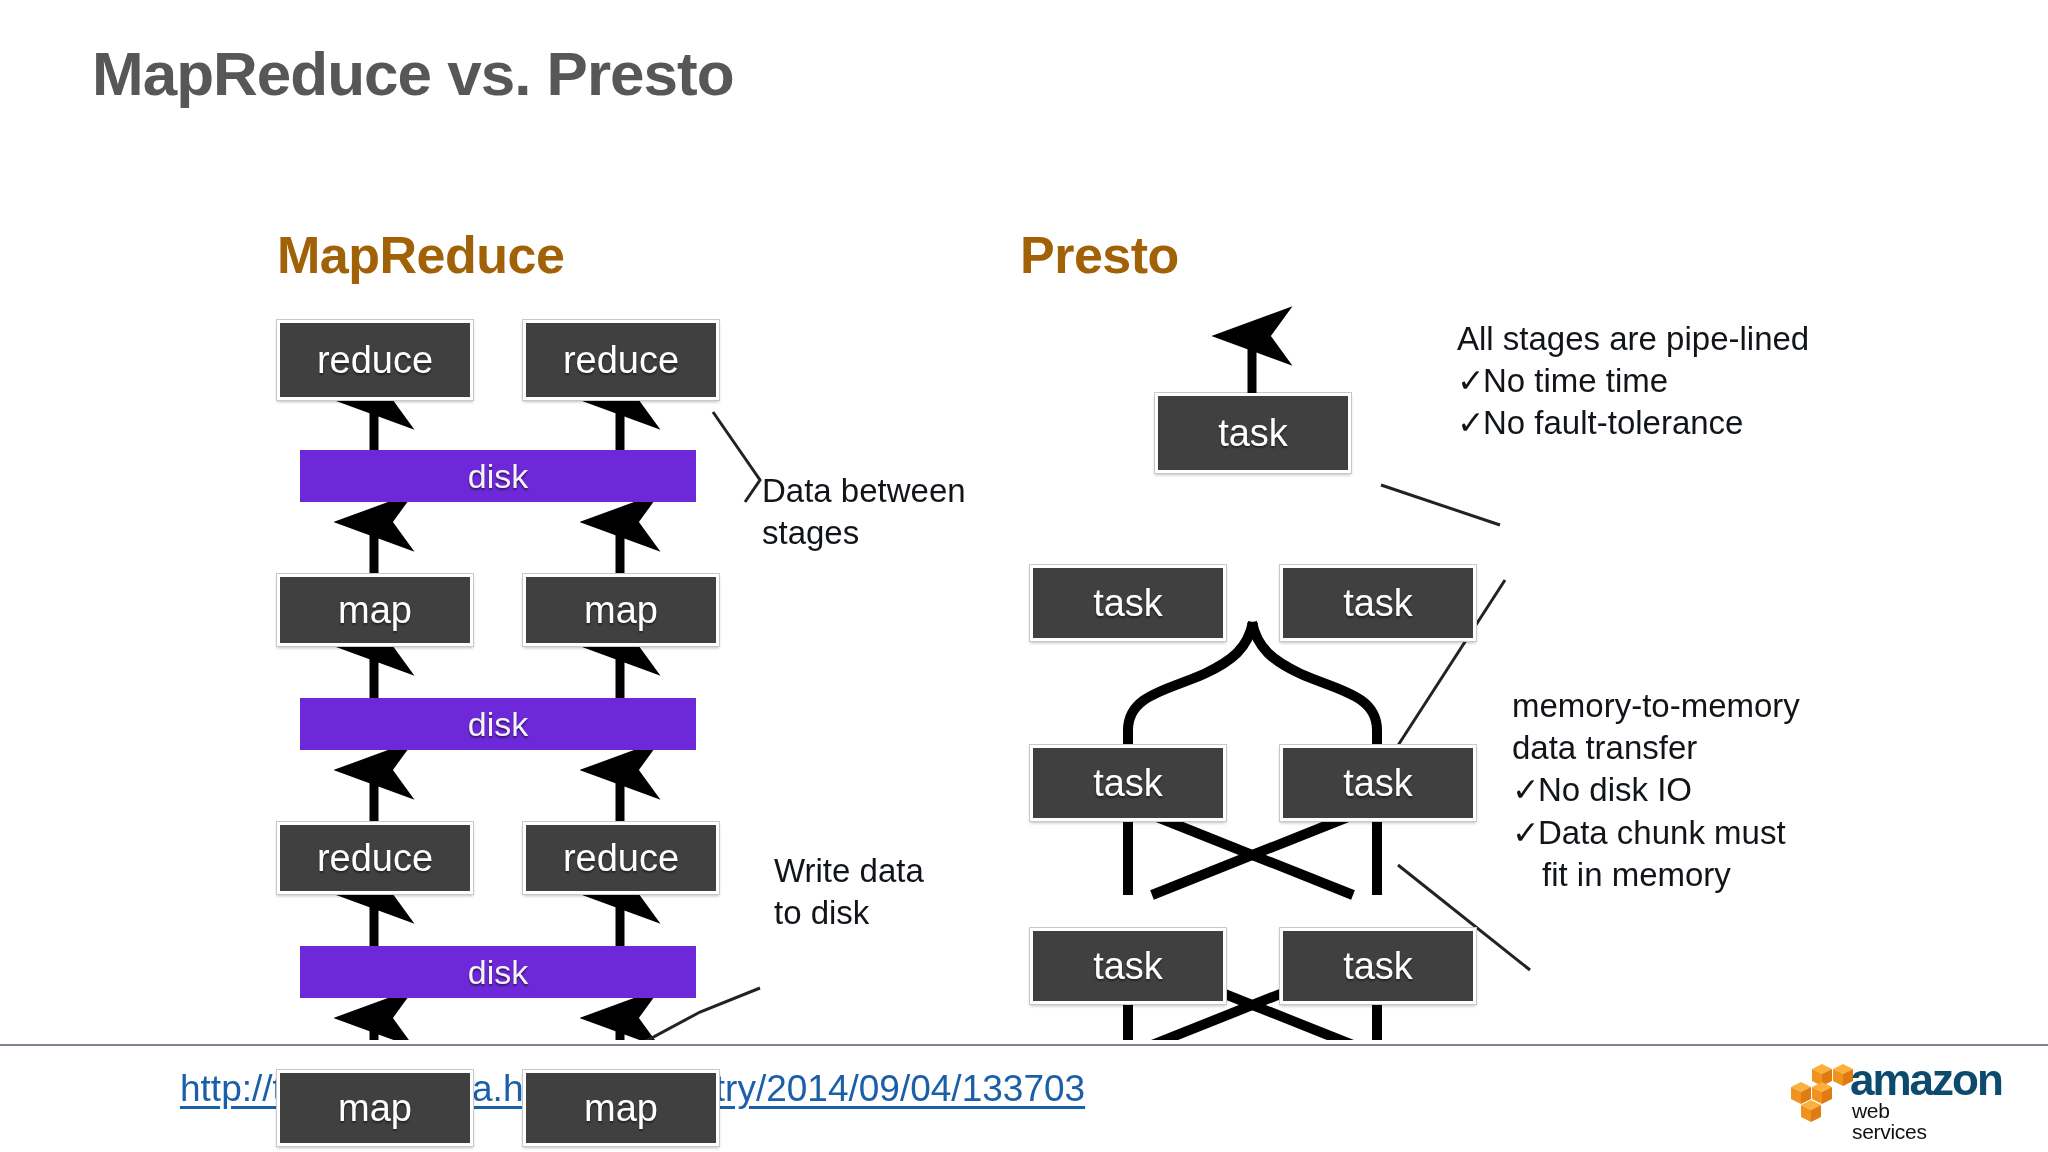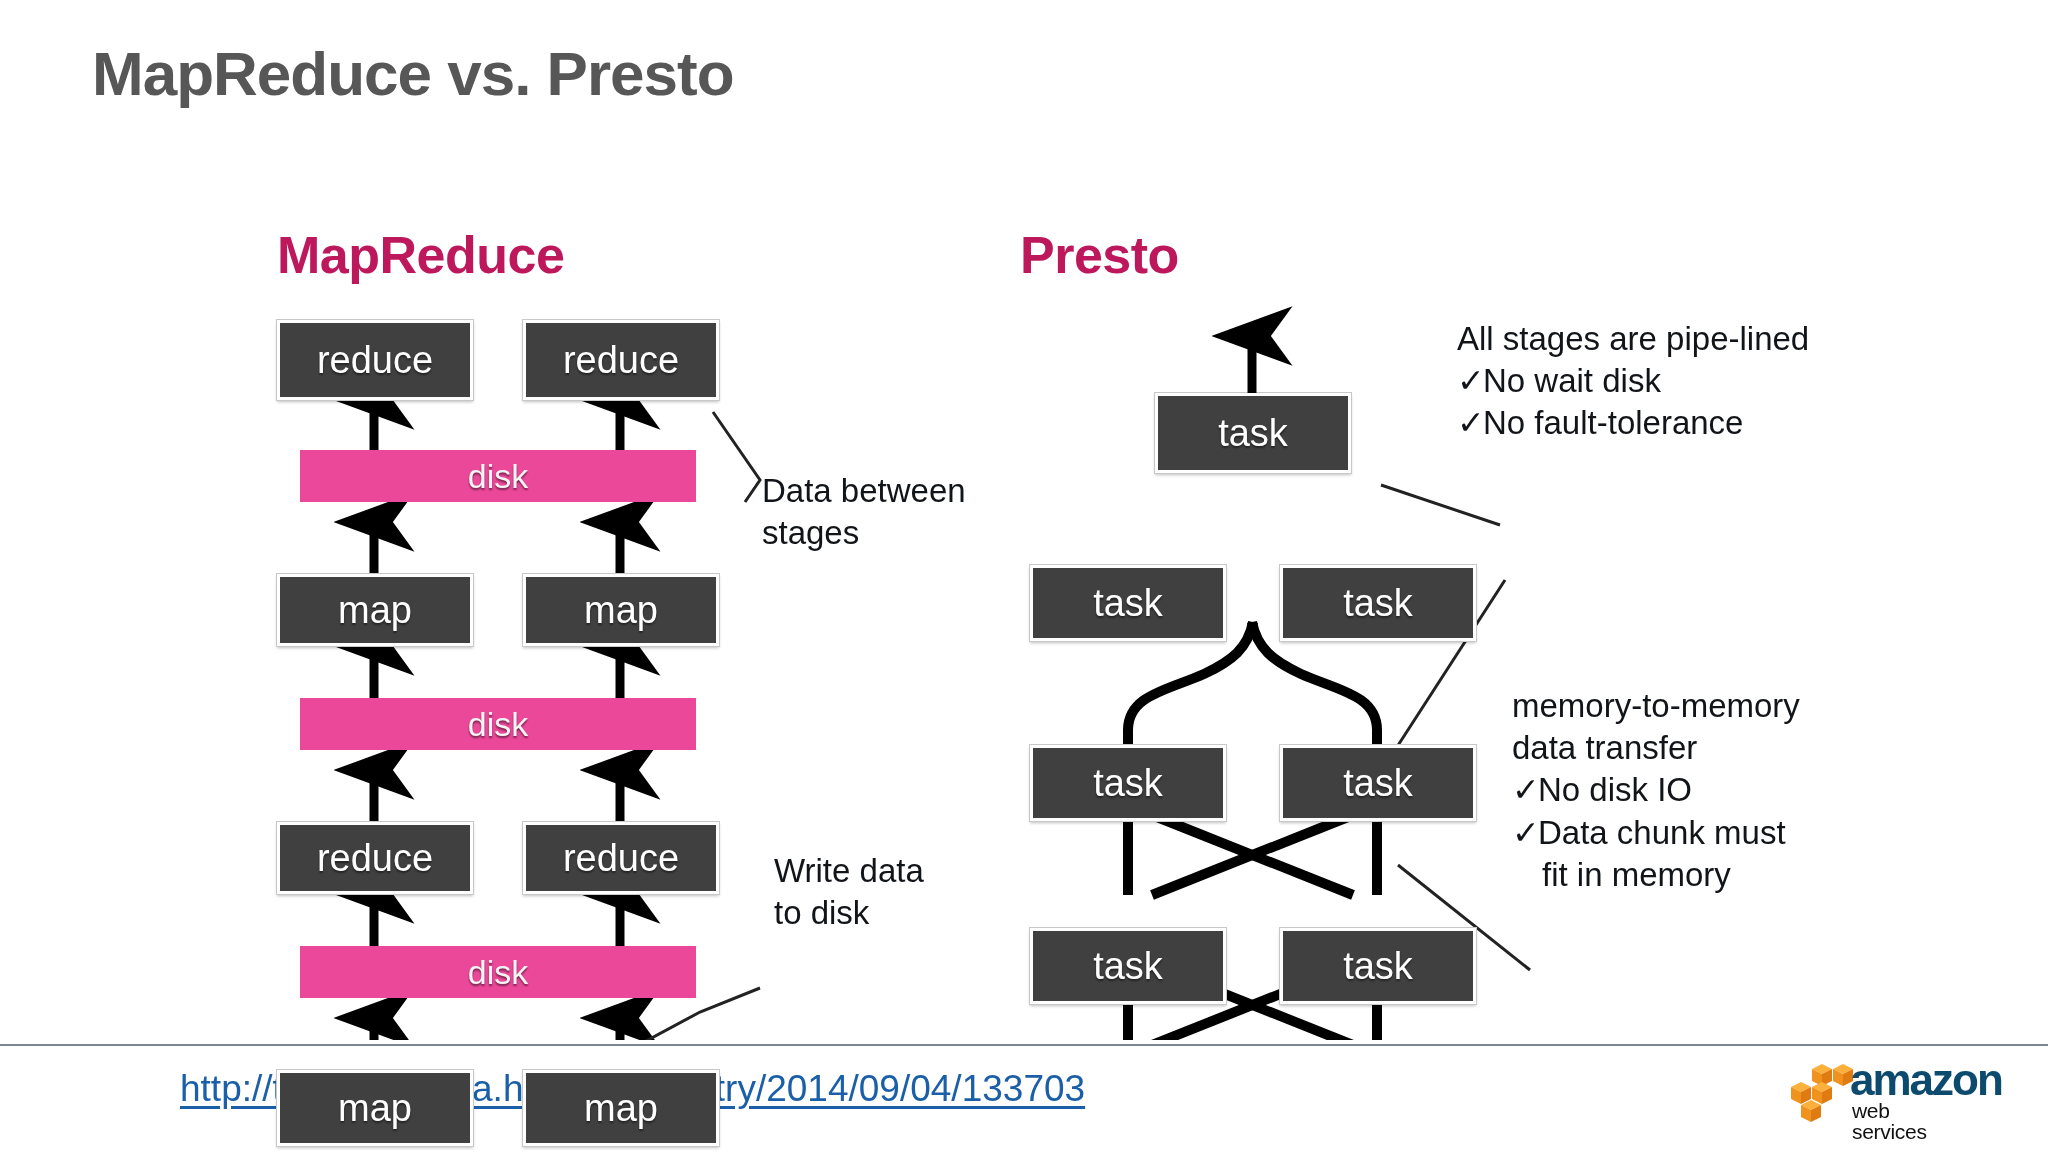--- a/index.html
+++ b/index.html
@@ -14,41 +14,41 @@
   .slide-title{
     position:absolute;left:92px;top:38px;
     font-size:62px;font-weight:bold;color:#575757;
     letter-spacing:-1px;white-space:nowrap;
   }
 
   
   .diagram{position:absolute;left:0;top:150px;width:2048px;height:890px;}
 
   .panel-heading{
-    position:absolute;font-size:52px;font-weight:bold;color:#be185d;
+    position:absolute;font-size:52px;font-weight:bold;color:#a16207;
     white-space:nowrap;letter-spacing:-0.5px;
   }
   #mr-heading{left:277px;top:75px;}
   #pr-heading{left:1020px;top:75px;}
 
   
   .node{
     position:absolute;box-sizing:border-box;
     background:#404040;
     border:3px solid #ffffff;
     outline:1px solid #c8c8c8;
     display:flex;align-items:center;justify-content:center;
     color:#ffffff;font-size:38px;
     text-shadow:0 2px 2px rgba(0,0,0,.45);
     box-shadow:0 2px 3px rgba(0,0,0,.25);
     z-index:6;
   }
   .disk{
     position:absolute;box-sizing:border-box;
-    background:#ec4899;
+    background:#6d28d9;
     display:flex;align-items:center;justify-content:center;
     color:#f4f4f4;font-size:34px;
     text-shadow:0 2px 2px rgba(0,0,0,.5);
     z-index:5;
   }
 
   
   .annot{
     position:absolute;color:#111418;font-size:33px;line-height:1.28;
     white-space:nowrap;
@@ -199,21 +199,21 @@
     <div class="node" style="left:1280px;top:595px;width:196px;height:76px;">task</div>
 
     <div class="node" style="left:1030px;top:778px;width:196px;height:76px;">task</div>
     <div class="node" style="left:1280px;top:778px;width:196px;height:76px;">task</div>
 
     <div class="annot" style="left:1457px;top:168px;">
       <div>
         <span>All stages are pipe-lined</span>
       </div>
       <div>
-        <span class="ck">✓</span><span>No wait disk</span>
+        <span class="ck">✓</span><span>No time time</span>
       </div>
       <div>
         <span class="ck">✓</span><span>No fault-tolerance</span>
       </div>
     </div>
 
     <div class="annot" style="left:1512px;top:535px;">
       <div>
         <span>memory-to-memory</span>
       </div>

